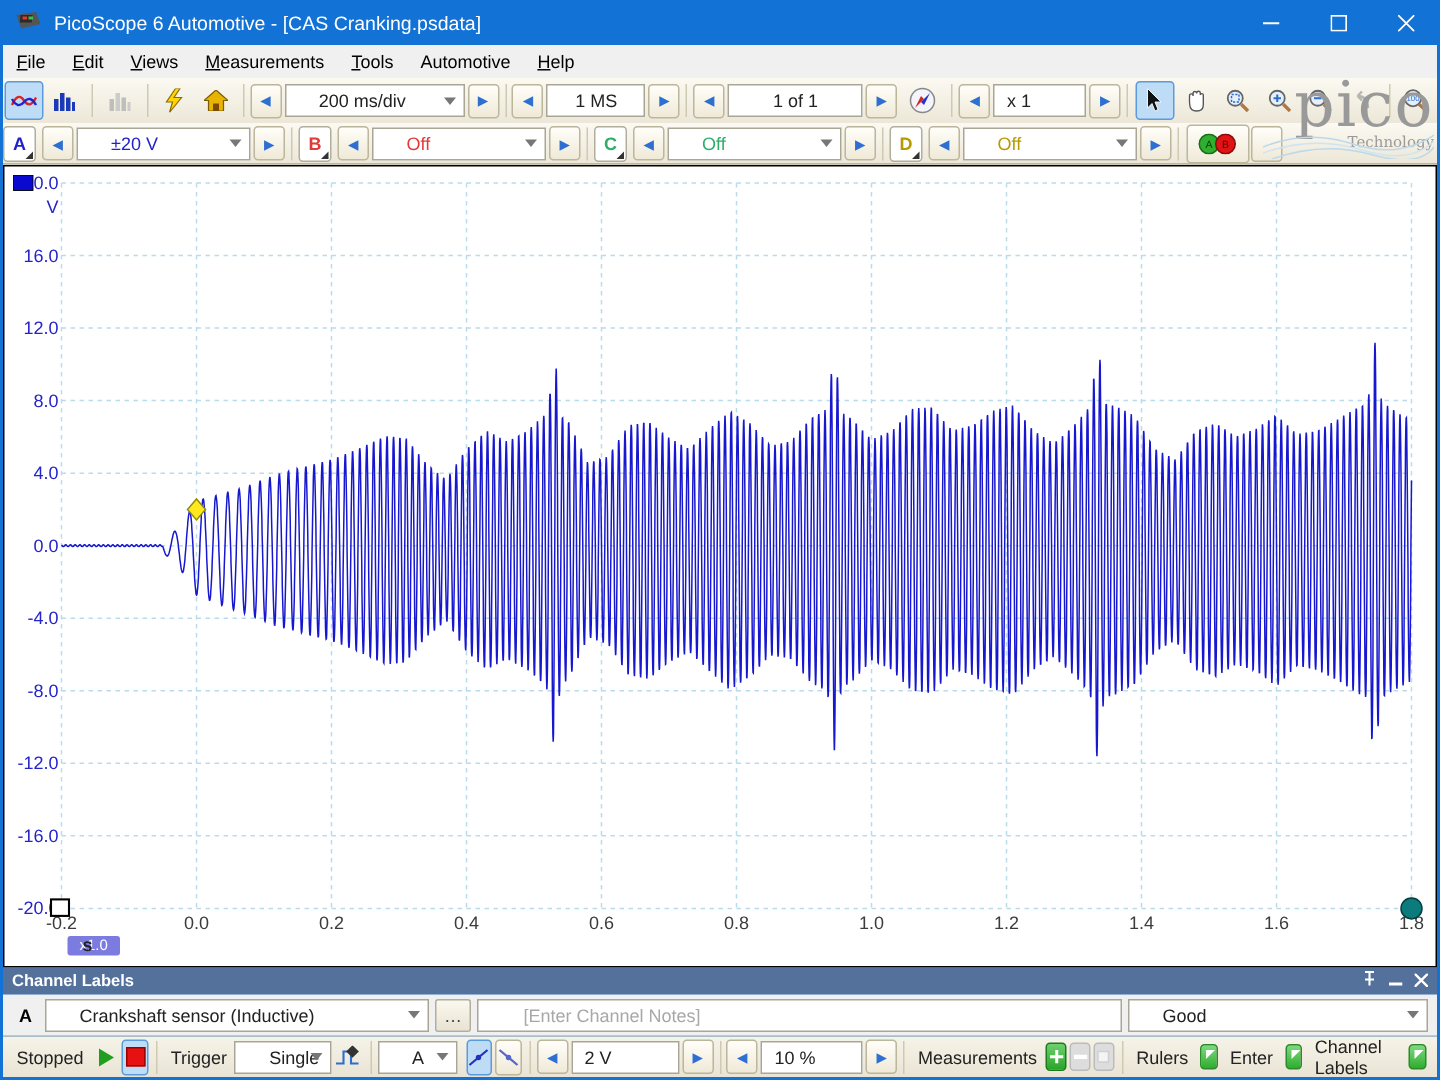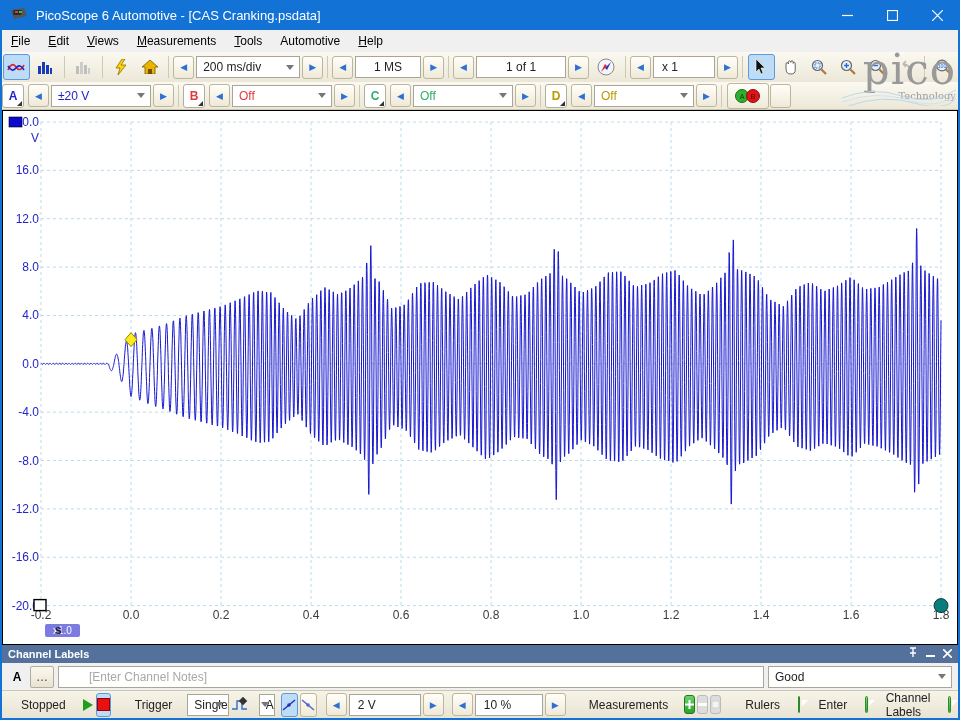--- a/index.html
+++ b/index.html
@@ -30,21 +30,21 @@
   .tbtn{width:26px;height:24px;margin:0 1px;border:1px solid transparent;border-radius:3px;
         display:flex;align-items:center;justify-content:center;background:transparent;}
   .tbtn.raised{border:1px solid #bcb69c;background:linear-gradient(#fffef9,#efe9d7);}
   .tbtn.active{border:1px solid #5a9ade;background:#bfdcf6;}
   .tbtn.disabled{opacity:.85;}
   .sep{width:1px;height:22px;background:#cfc9b2;margin:0 4px;}
   .spin{width:19px;height:21px;border:1px solid #bcb69c;border-radius:3px;
         background:linear-gradient(#fffef9,#efe9d7);display:flex;align-items:center;
         justify-content:center;color:#2e6fd2;font-size:9px;}
   .combo{height:20px;background:#fff;border:1px solid #a9a697;display:flex;align-items:center;
-         padding-left:6px;position:relative;color:#222;}
+         padding-left:22px;position:relative;color:#222;}
   .combo .caret{position:absolute;right:5px;width:0;height:0;border-left:4px solid transparent;
                 border-right:4px solid transparent;border-top:5px solid #777;}
   .valuebox{height:20px;background:#fff;border:1px solid #a9a697;display:flex;align-items:center;
             justify-content:center;color:#222;}
   .grp{display:flex;align-items:center;gap:2px;}
   .chan-letter{width:20px;height:22px;background:#fff;border:1px solid #b2ae9c;border-radius:3px;
                display:flex;align-items:center;justify-content:center;font-weight:bold;position:relative;}
   .chan-letter:after{content:"";position:absolute;right:1px;bottom:1px;width:0;height:0;
                border-left:5px solid transparent;border-bottom:5px solid #333;}
 
@@ -86,21 +86,21 @@
   .sbtn{width:24px;height:22px;margin:0 1px;border:1px solid #bcb69c;border-radius:3px;
         background:linear-gradient(#fffef9,#efe9d7);display:flex;align-items:center;justify-content:center;}
   .sbtn.active{border:1px solid #5a9ade;background:#bfdcf6;}
   .greenbtn{width:15px;height:15px;border-radius:3px;border:1px solid #2c8a2c;
             background:linear-gradient(#7fd97f,#2fae2f);position:relative;margin:0 3px;}
   .greenbtn:after{content:"";position:absolute;left:3px;top:3px;width:0;height:0;
             border-right:6px solid transparent;border-top:6px solid #fff;}
   .play-tri{width:0;height:0;border-top:6px solid transparent;border-bottom:6px solid transparent;
             border-left:10px solid #1f9e1f;}
   .stop-sq{width:11px;height:11px;background:#e81111;border:1px solid #900;}
-  .lbl{margin:0 15px;}
+  .lbl{margin:0 5px;}
 </style>
 </head>
 <body>
 
 <div id="window">
 
   <div id="titlebar">
     <span class="app-icon">
       <svg width="18" height="14">
           <polygon points="1,3 14,1 17,9 4,12" fill="#555"></polygon>
@@ -395,20 +395,24 @@
       <span><svg width="9" height="9">
             <line x1="0" y1="7" x2="9" y2="7" stroke="#fff" stroke-width="2"></line>
           </svg></span>
       <span><svg width="9" height="9">
             <path d="M0 0 L9 9 M9 0 L0 9" stroke="#fff" stroke-width="1.6"></path>
           </svg></span>
     </span>
   </div>
   <div id="panelrow">
     <span class="chanbox">A</span>
+    <span class="combo" style="width:232px">
+      <span>Crankshaft sensor (Inductive)</span>
+        <span class="caret"></span>
+    </span>
     <span class="dots-btn">…</span>
     <span class="textinput" style="flex:1">
       <span class="placeholder">[Enter Channel Notes]</span>
     </span>
     <span class="combo" style="width:176px">
       <span>Good</span>
         <span class="caret"></span>
     </span>
   </div>
 

